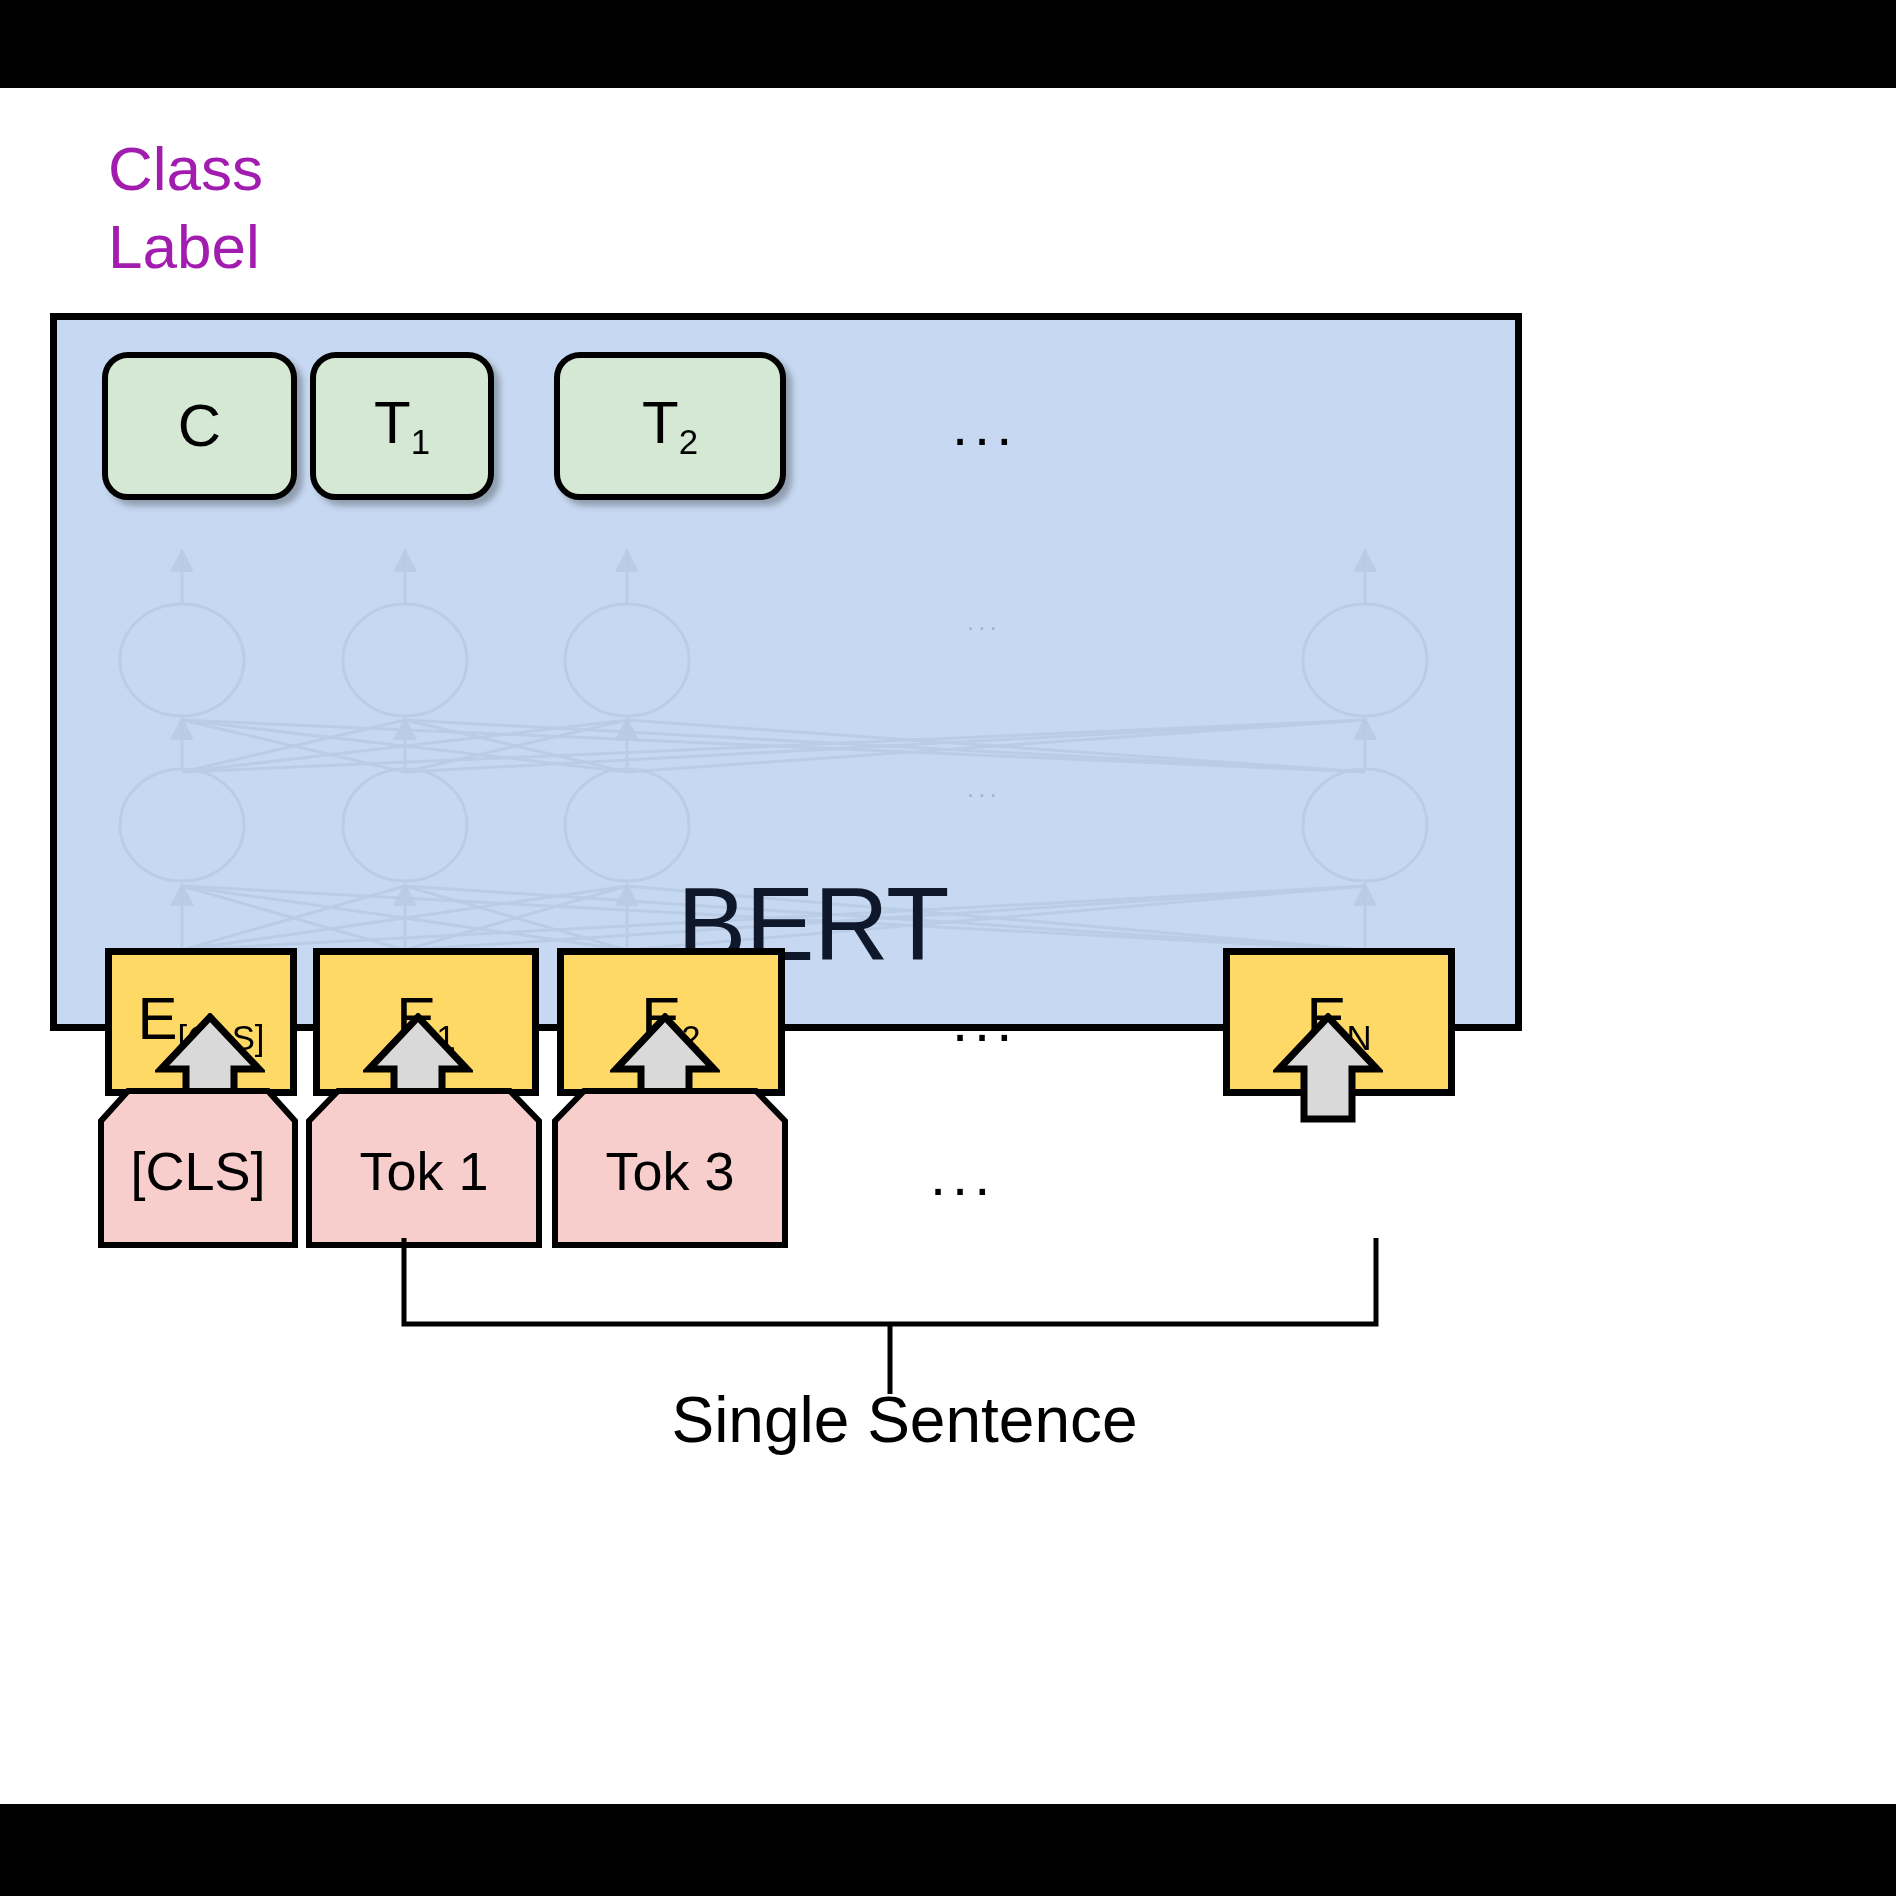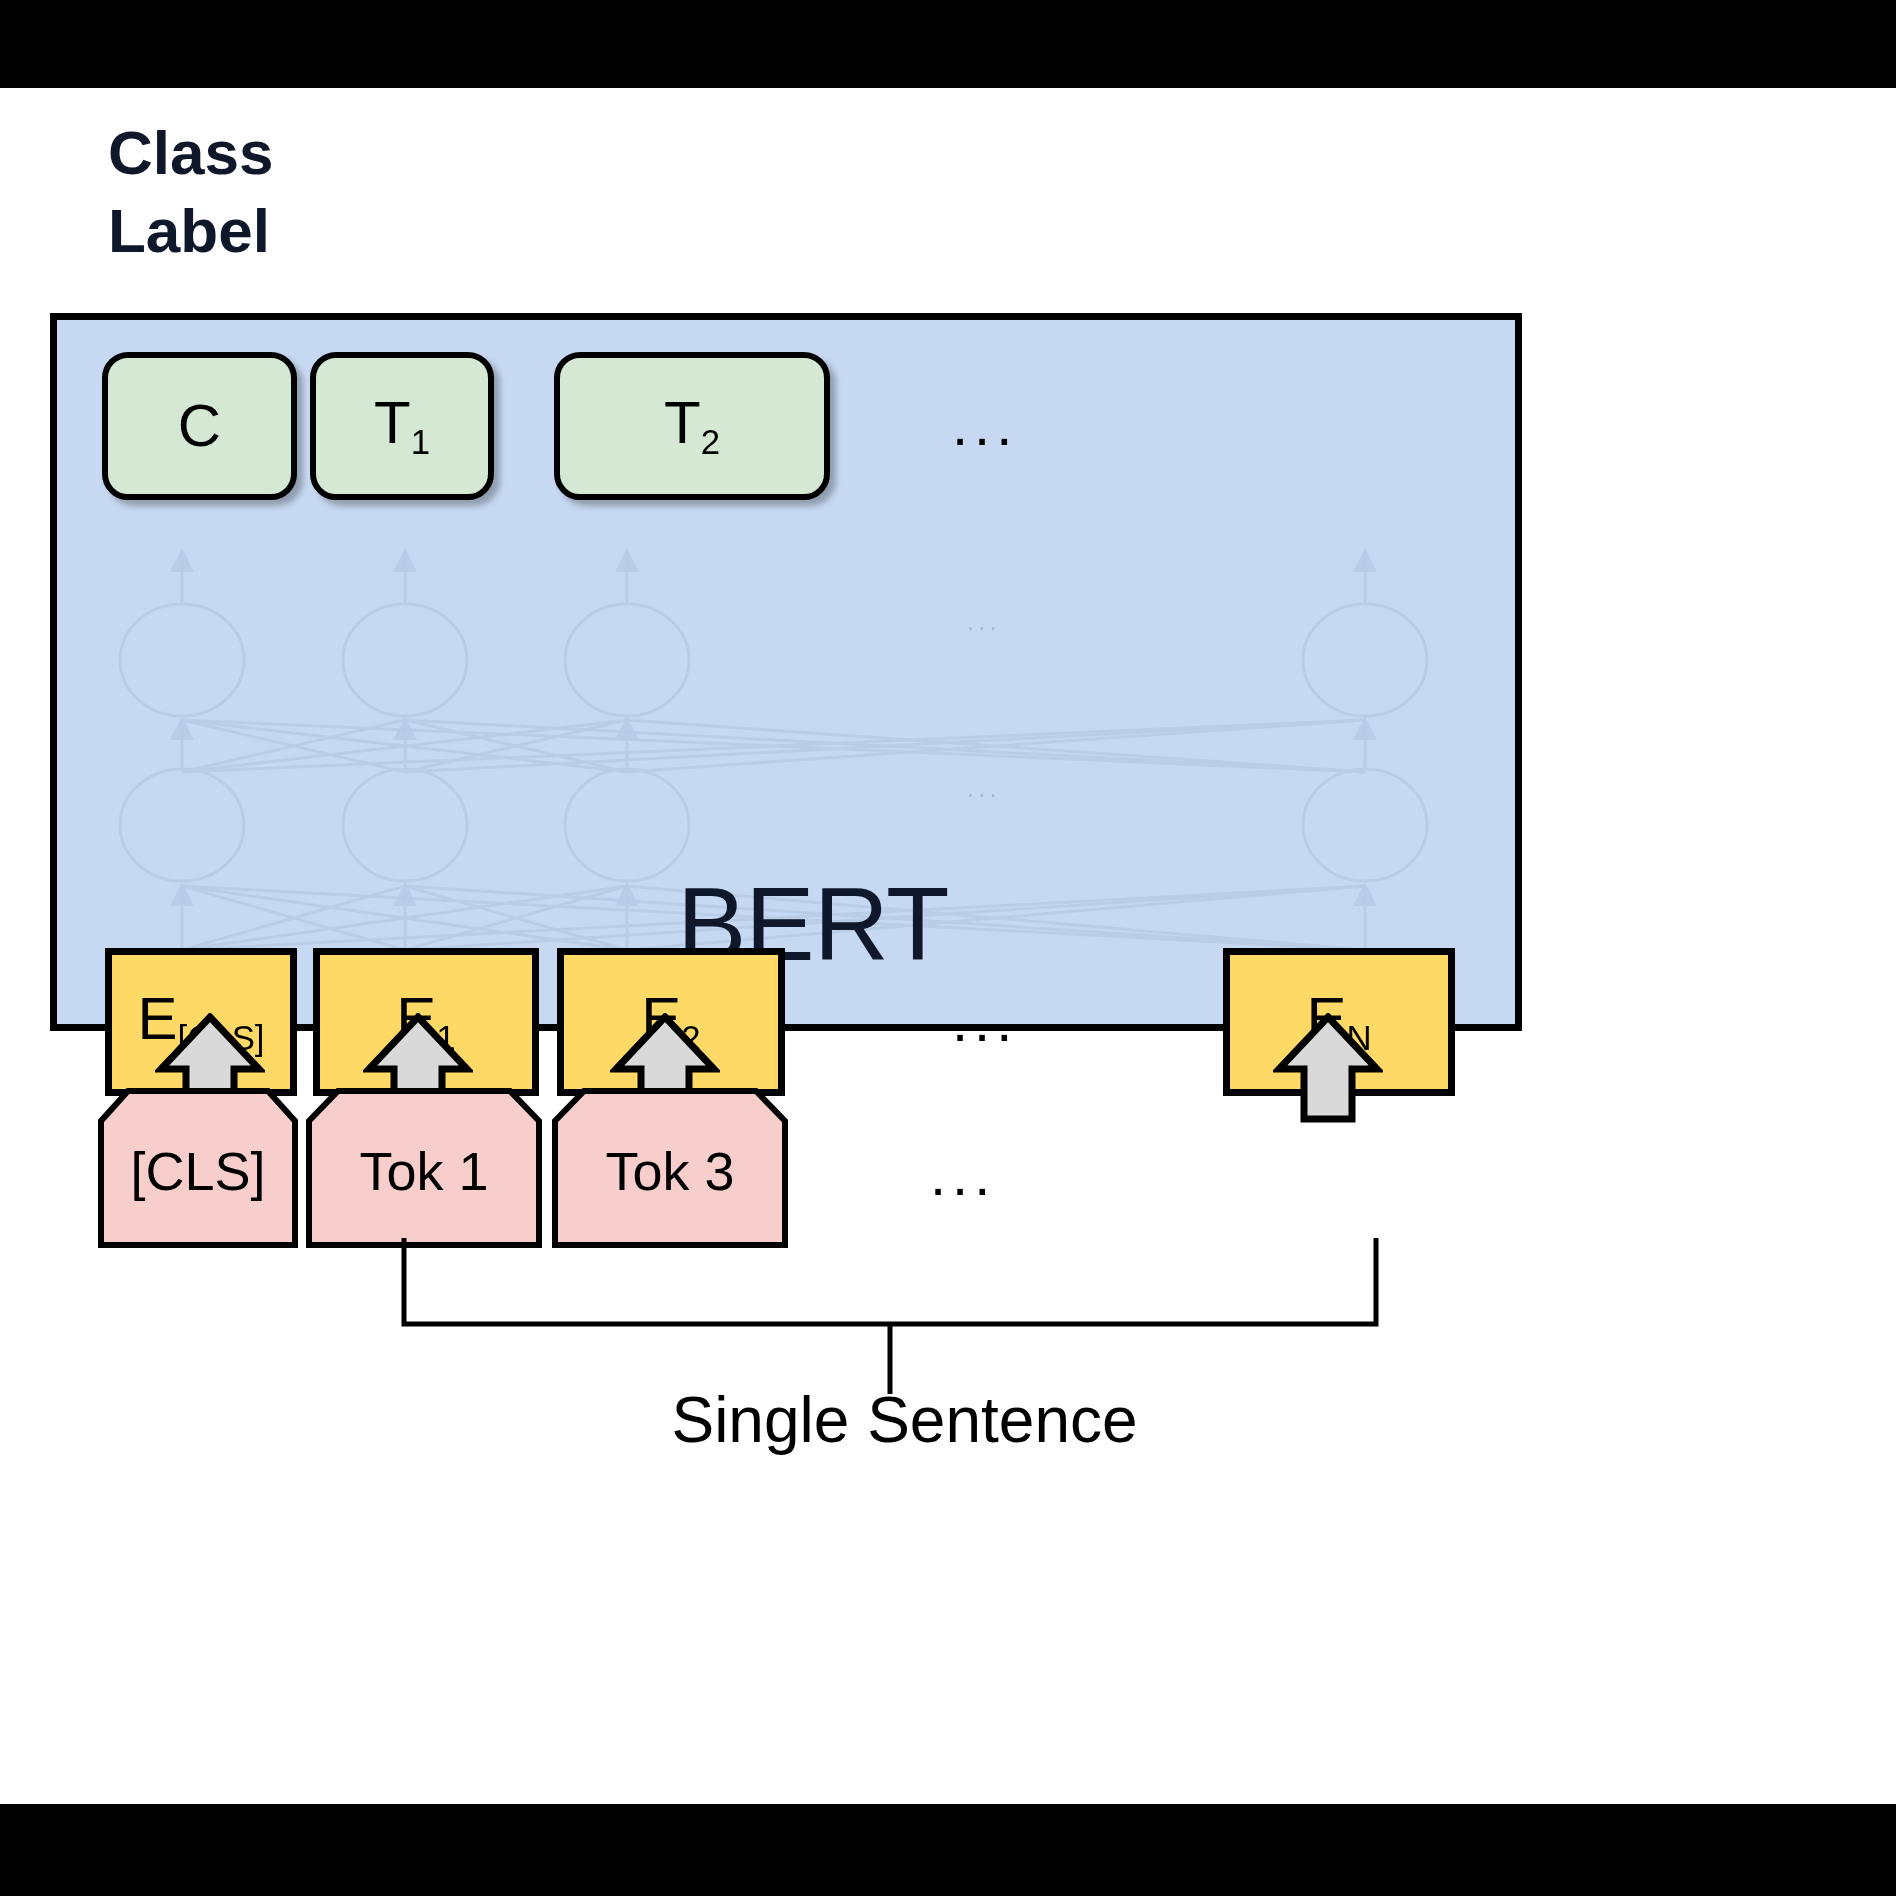--- a/index.html
+++ b/index.html
@@ -27,28 +27,27 @@
     width: 1896px;
     height: 1716px;
     background: #ffffff;
   }
 
   .abs { position: absolute; }
 
   
   #class-label {
     left: 108px;
-    top: 26px;
+    top: 42px;
     width: 320px;
     font-size: 62px;
     line-height: 1.25;
-    color: #0f172a;
+    color: #a21caf;
     white-space: pre-line;
     letter-spacing: 0px;
-    font-weight: bold;
   }
 
   
   #bert-box {
     left: 50px;
     top: 225px;
     width: 1472px;
     height: 718px;
     background: #c7d9f2;
     border: 7px solid #000000;
@@ -239,21 +238,21 @@
           <polygon points="1308,562 1296,586 1320,586"></polygon>
         </g>
       </svg>
 
       <div class="tbox abs" style="left:45px;  top:32px; width:195px;">
         <span class="lbl"><span>C</span></span>
       </div>
       <div class="tbox abs" style="left:253px; top:32px; width:184px;">
         <span class="lbl"><span>T</span><sub>1</sub></span>
       </div>
-      <div class="tbox abs" style="left:497px; top:32px; width:276px;text-align:center;">
+      <div class="tbox abs" style="left:497px; top:32px; width:232px;text-align:center;">
         <span class="lbl"><span>T</span><sub>2</sub></span>
       </div>
 
       <div class="dots abs" style="left:895px; top:76px;">...</div>
 
       <div class="dots-sm abs" style="left:910px; top:288px;">...</div>
       <div class="dots-sm abs" style="left:910px; top:455px;">...</div>
 
       <div id="bert-title" class="abs">BERT</div>
 

